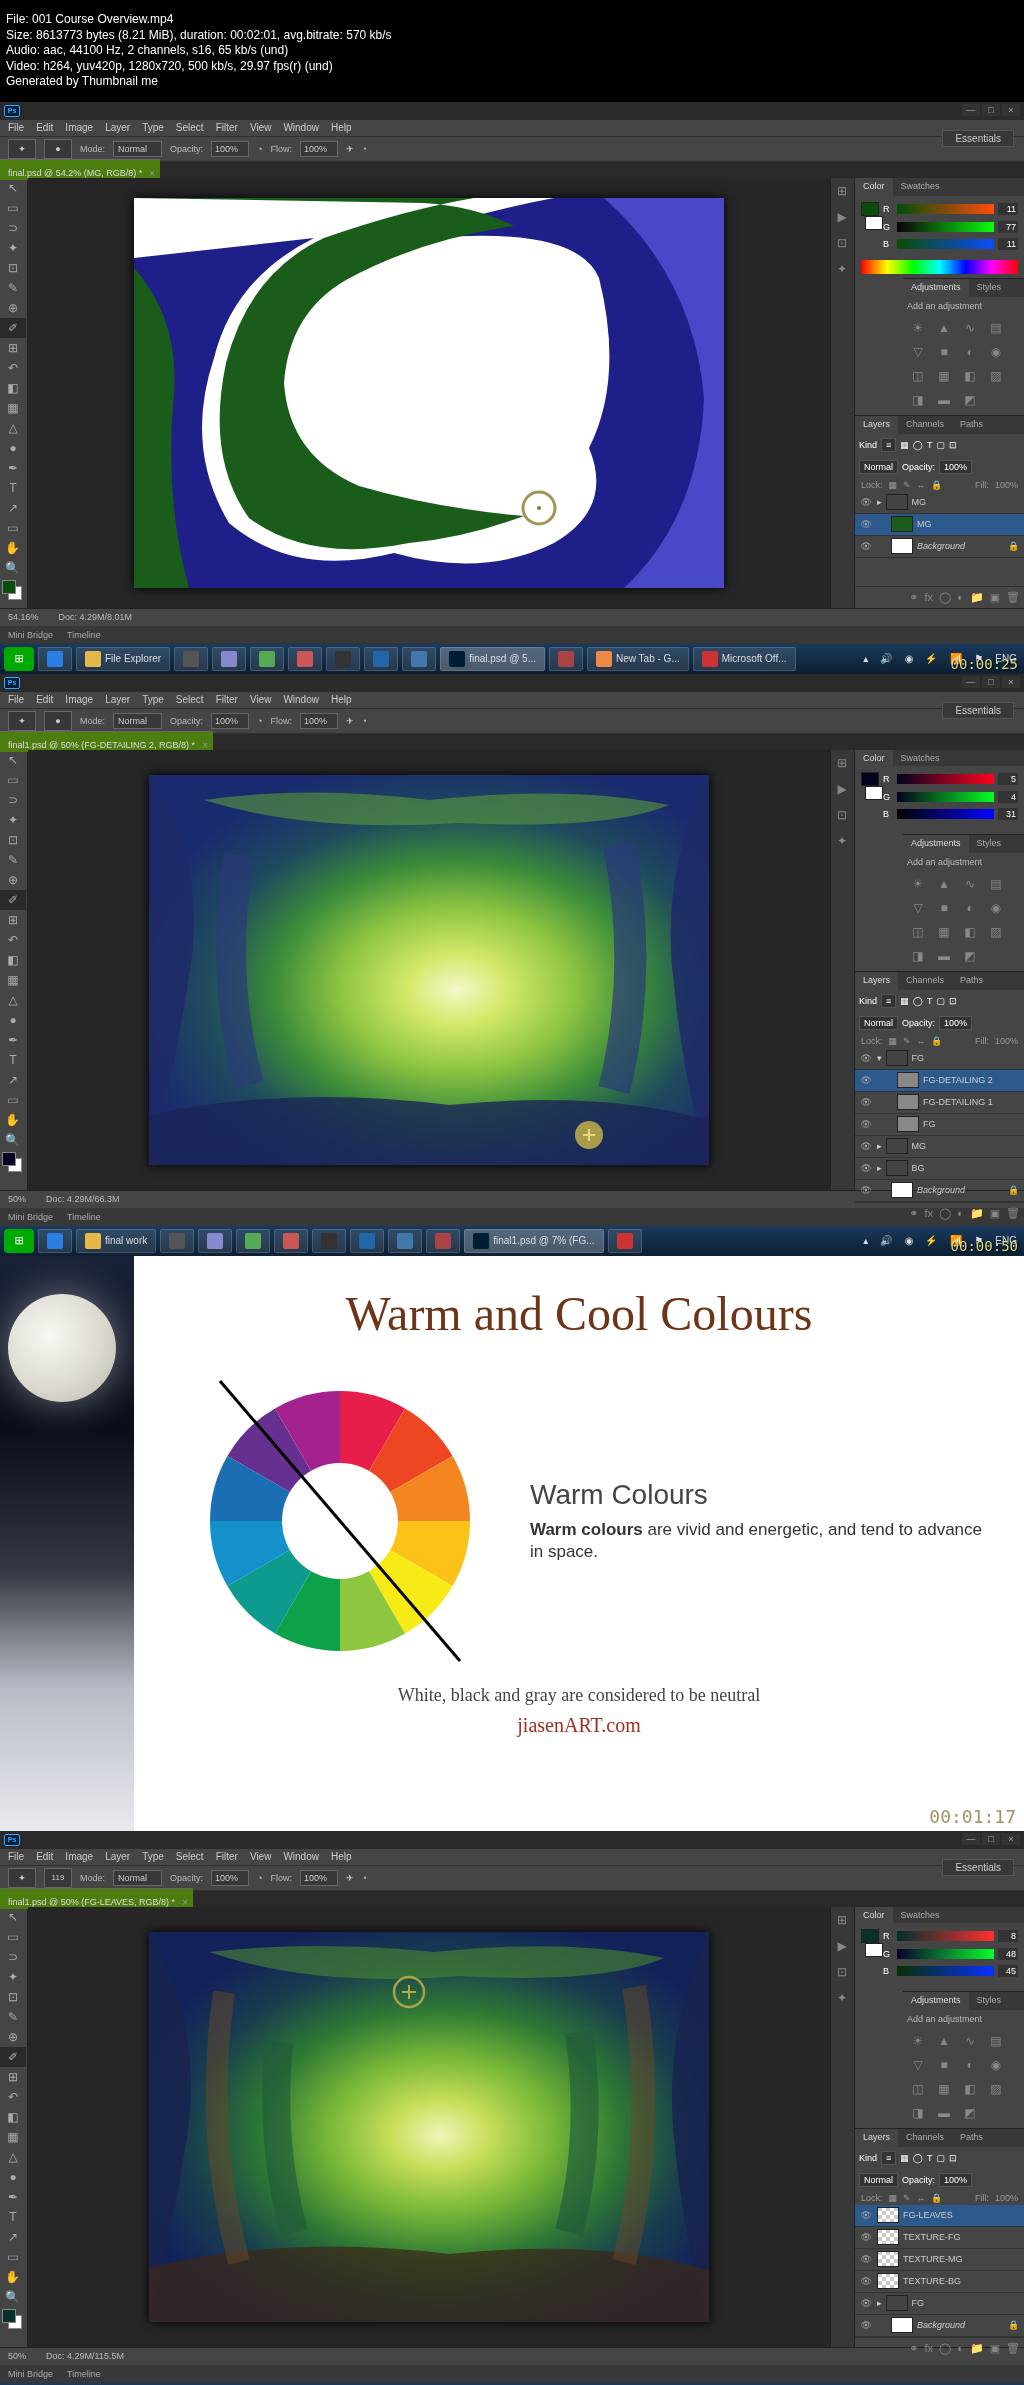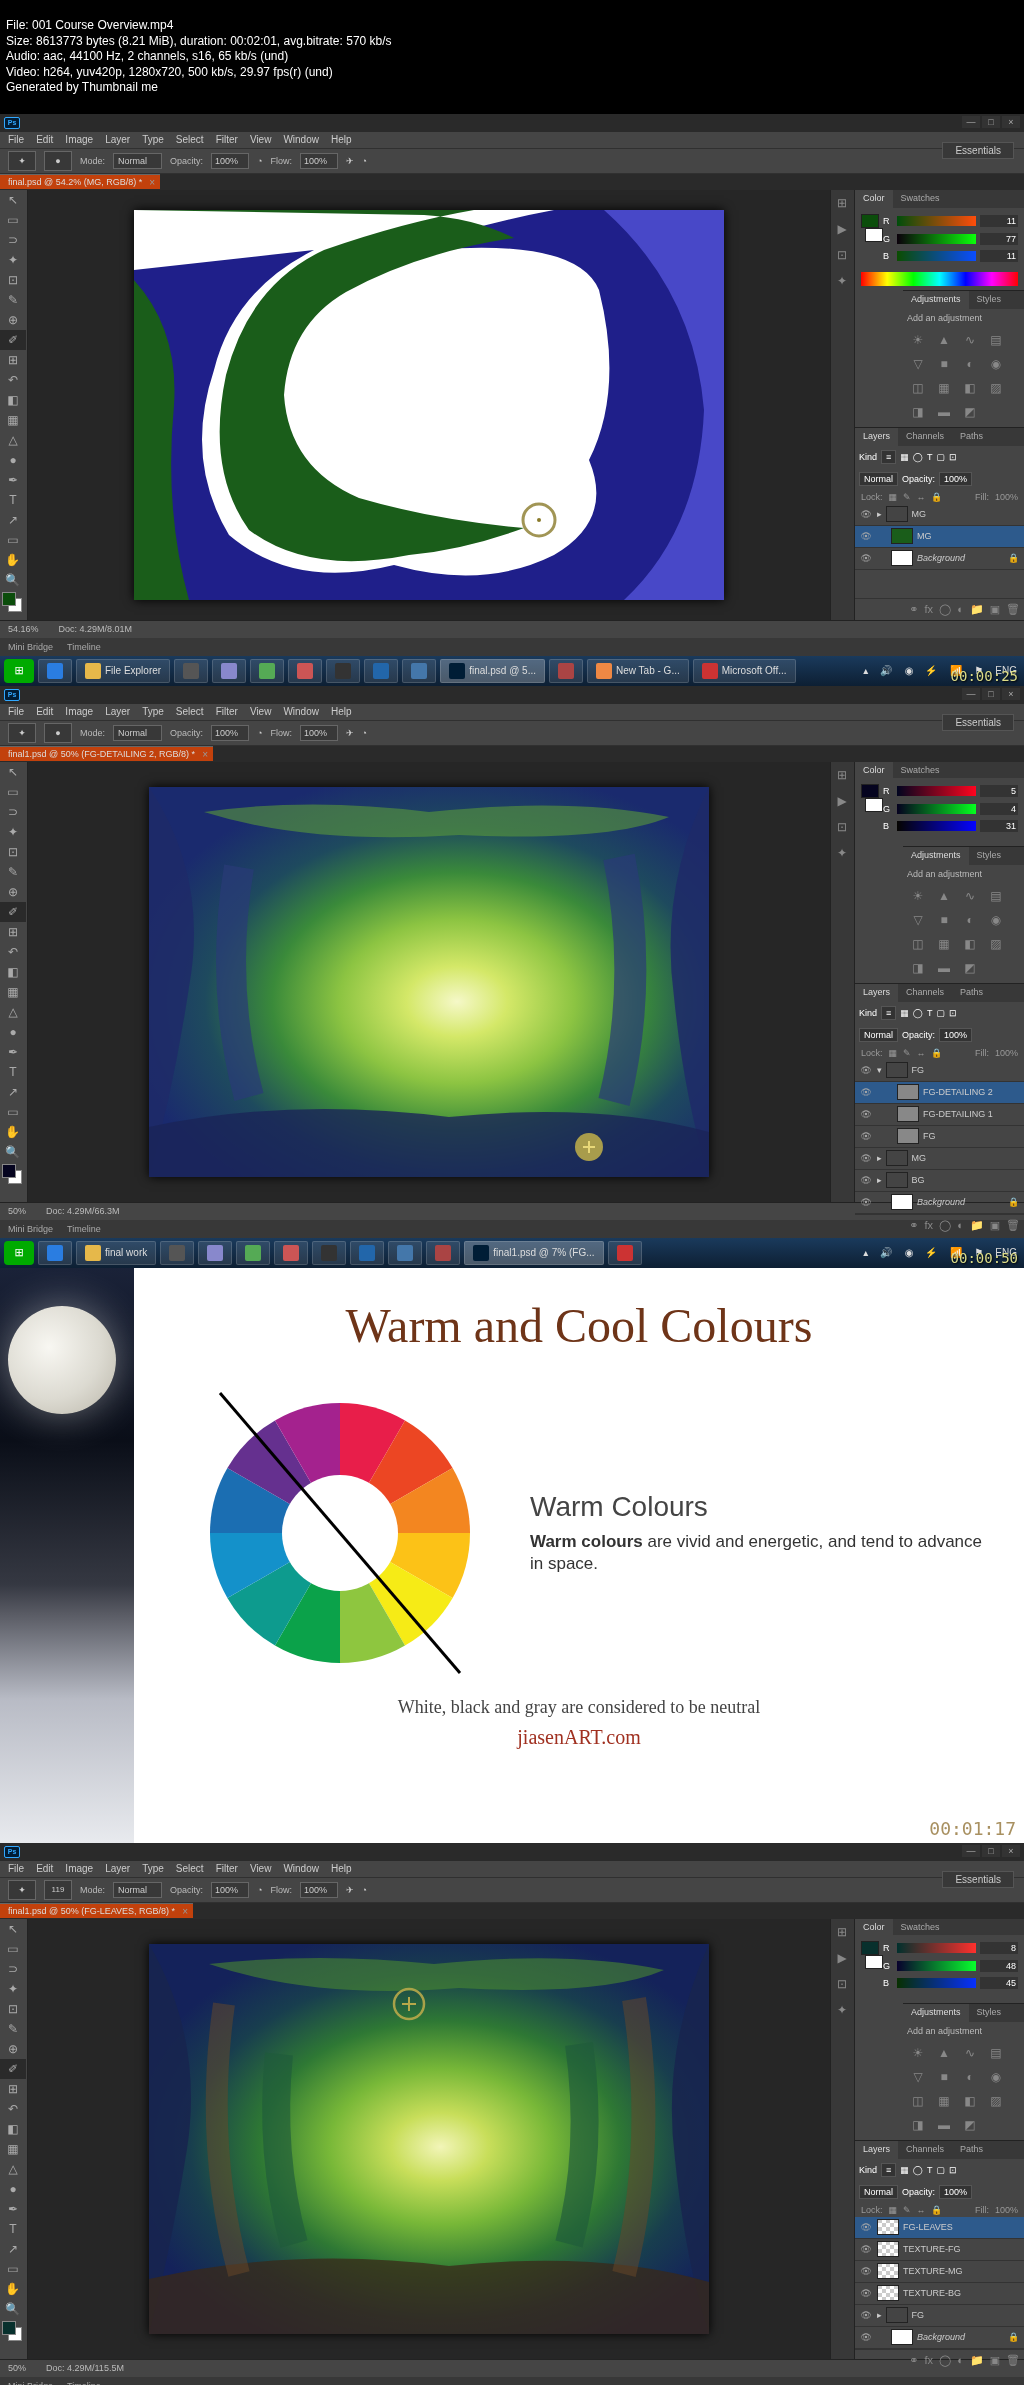--- a/index.html
+++ b/index.html
@@ -1,38 +1,38 @@
 <!DOCTYPE html>
 <html><head>
 <meta charset="utf-8">
 <style>
 *{margin:0;padding:0;box-sizing:border-box;font-family:Arial,sans-serif;}
 body{background:#000;color:#fff;width:1024px;}
 
 
-.file-info{background:#000;color:#fff;font-size:12px;padding:18px 6px;line-height:1.3;font-family:monospace;}
+.file-info{background:#000;color:#fff;font-size:12px;padding:12px 6px;line-height:1.3;font-family:monospace;}
 
 
 .ps-window{background:#454545;position:relative;}
 .ps-titlebar{background:#2a2a2a;height:18px;display:flex;align-items:center;padding:0 4px;}
 .ps-logo{width:16px;height:12px;background:#001d36;border:1px solid #31a8ff;border-radius:2px;font-size:7px;color:#31a8ff;text-align:center;line-height:10px;font-weight:bold;}
 .ps-menubar{background:#454545;height:16px;display:flex;align-items:center;gap:12px;padding:0 8px;font-size:10px;color:#ccc;}
 .ps-menubar span{cursor:pointer;}
 .ps-wincontrols{position:absolute;right:4px;top:2px;display:flex;gap:2px;}
 .ps-wincontrols div{width:18px;height:12px;background:#333;font-size:9px;text-align:center;line-height:12px;color:#aaa;}
 
 .ps-options{background:#454545;height:26px;display:flex;align-items:center;gap:8px;padding:0 8px;font-size:9px;color:#ccc;border-top:1px solid #303030;border-bottom:1px solid #303030;}
 .ps-opt-brush{width:28px;height:20px;border:1px solid #666;background:#383838;display:flex;align-items:center;justify-content:center;}
 .ps-opt-label{color:#bbb;}
 .ps-opt-dropdown{background:#383838;border:1px solid #666;padding:1px 14px 1px 4px;height:16px;display:flex;align-items:center;position:relative;}
 .ps-opt-input{background:#383838;border:1px solid #666;width:38px;height:16px;display:flex;align-items:center;padding:0 3px;font-size:9px;}
 .ps-workspace-label{position:absolute;right:10px;top:28px;background:#383838;padding:2px 12px;font-size:10px;color:#ccc;border:1px solid #555;z-index:5;}
 
 .ps-tab{background:#2a2a2a;height:16px;display:flex;align-items:center;}
-.ps-tab-active{background:#c2410c;padding:2px 18px 2px 8px;font-size:9px;color:#ddd;border-top:1px solid #666;position:relative;}
+.ps-tab-active{background:#4d7c0f;padding:8px 18px 2px 8px;font-size:9px;color:#ddd;border-top:1px solid #666;position:relative;}
 .ps-tab-active::after{content:"×";position:absolute;right:5px;font-size:10px;color:#999;}
 
 .ps-body{display:flex;height:var(--body-h);background:#2a2a2a;}
 .ps-tools{width:28px;background:#454545;display:flex;flex-direction:column;gap:0;border-right:1px solid #222;}
 .ps-tool{width:26px;height:20px;display:flex;align-items:center;justify-content:center;color:#aaa;font-size:12px;}
 .ps-tool.sel{background:#2a2a2a;}
 .ps-colorboxes{margin-top:2px;padding:2px;position:relative;height:24px;}
 .ps-fg-color{width:14px;height:14px;border:1px solid #888;position:absolute;top:0;left:2px;z-index:2;}
 .ps-bg-color{width:14px;height:14px;border:1px solid #888;background:#fff;position:absolute;top:6px;left:8px;}
 
@@ -44,21 +44,21 @@
 .panel-tab{padding:3px 8px;cursor:pointer;}
 .panel-tab.active{background:#454545;color:#ddd;}
 .panel-body{padding:4px;font-size:9px;color:#bbb;}
 
 
 .color-sliders{display:flex;flex-direction:column;gap:4px;padding:6px;}
 .color-row{display:flex;align-items:center;gap:4px;}
 .color-row .sw{width:18px;height:14px;border:1px solid #222;}
 .color-row .letter{width:10px;font-size:9px;}
 .color-row .slider{flex:1;height:10px;position:relative;}
-.color-row .val{width:38px;background:#333;text-align:right;padding:1px 2px;font-size:9px;}
+.color-row .val{width:20px;background:#333;text-align:right;padding:1px 2px;font-size:9px;}
 .spectrum{height:14px;margin:4px 6px;background:linear-gradient(90deg,#f00,#ff0,#0f0,#0ff,#00f,#f0f,#f00);}
 
 .adj-panel{border-top:1px solid #222;margin-left:48px;}
 .adj-icons{display:flex;flex-wrap:wrap;gap:8px;padding:6px;}
 .adj-icons div{width:18px;height:16px;color:#888;font-size:12px;text-align:center;}
 
 .layers-panel{flex:1;border-top:1px solid #222;display:flex;flex-direction:column;}
 .layer-opts{display:flex;gap:4px;padding:4px;font-size:9px;align-items:center;}
 .layer-opts .dd{background:#333;padding:1px 4px;border:1px solid #555;}
 .layer-lock-row{display:flex;gap:6px;padding:2px 6px;font-size:9px;color:#999;align-items:center;}

